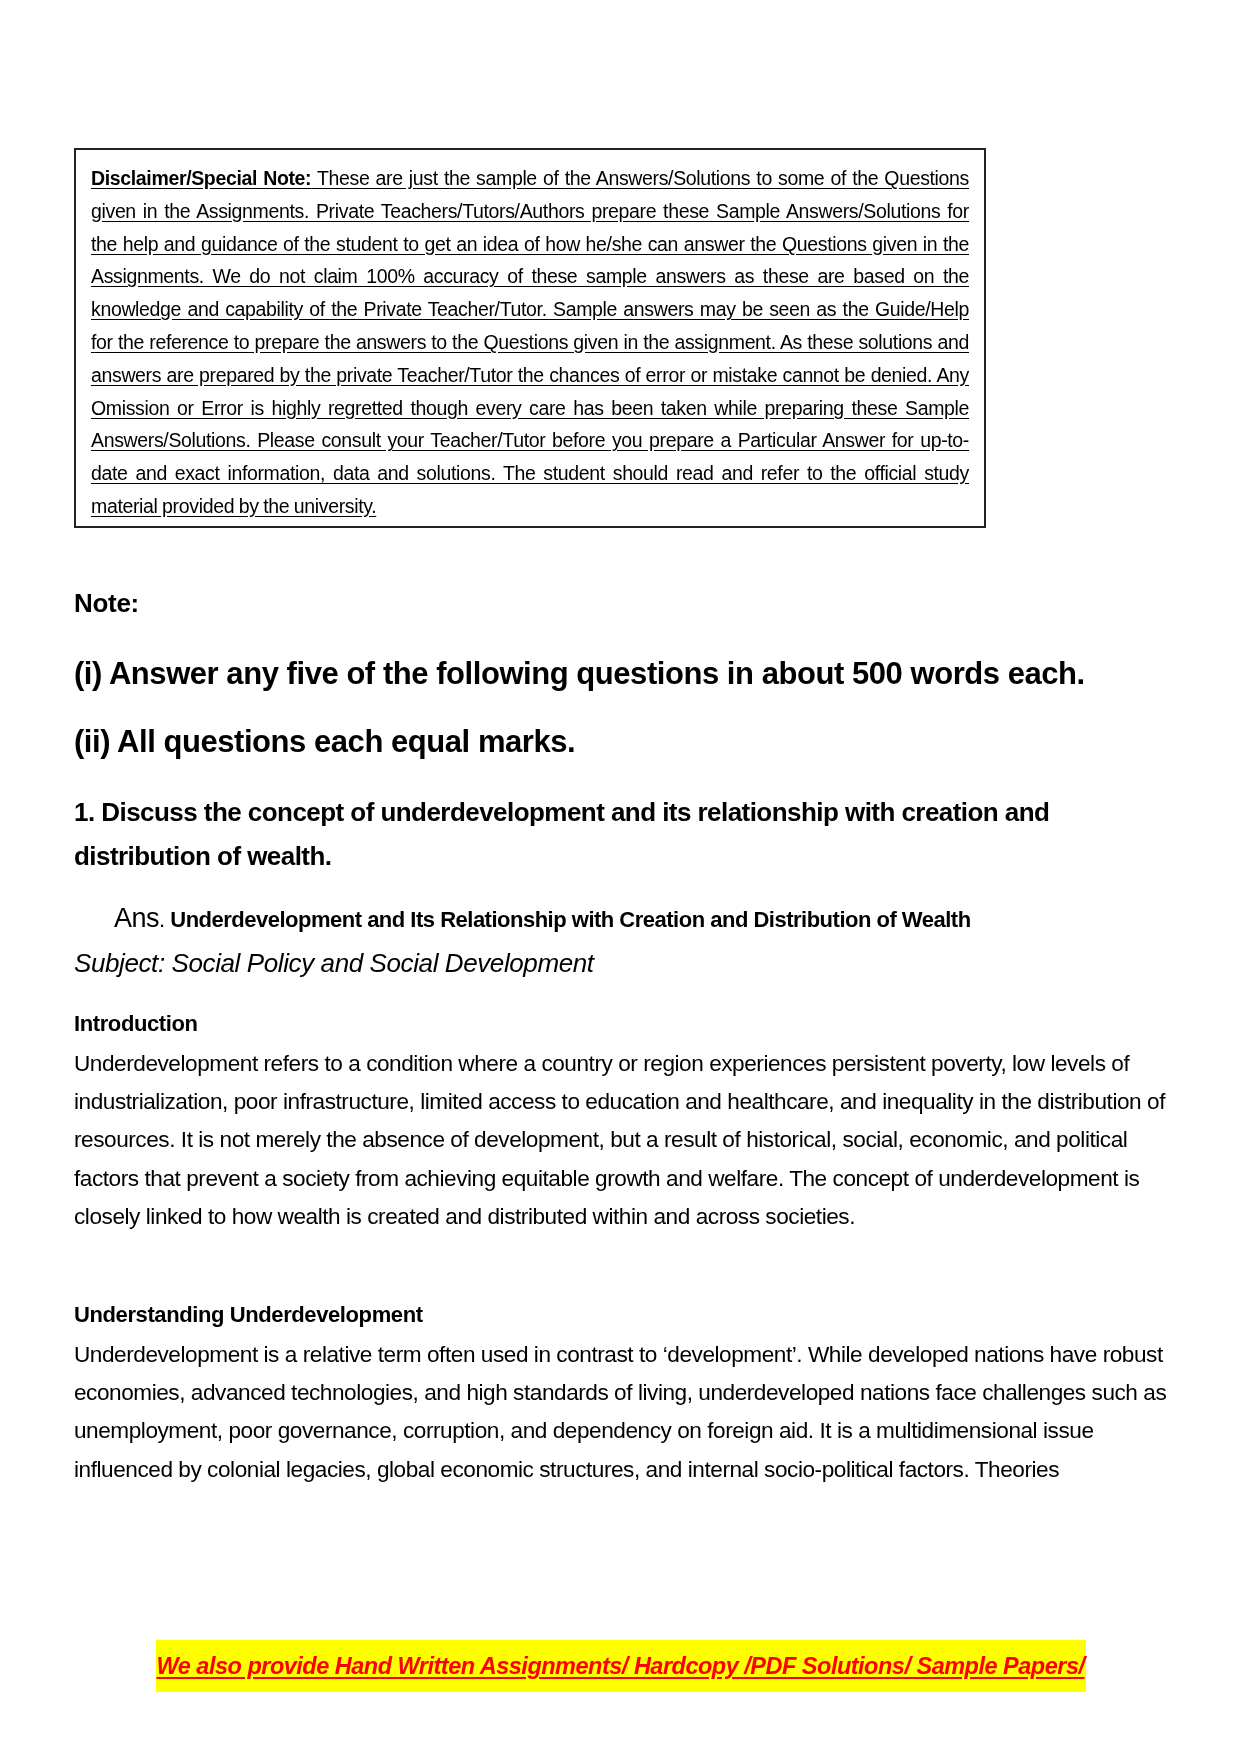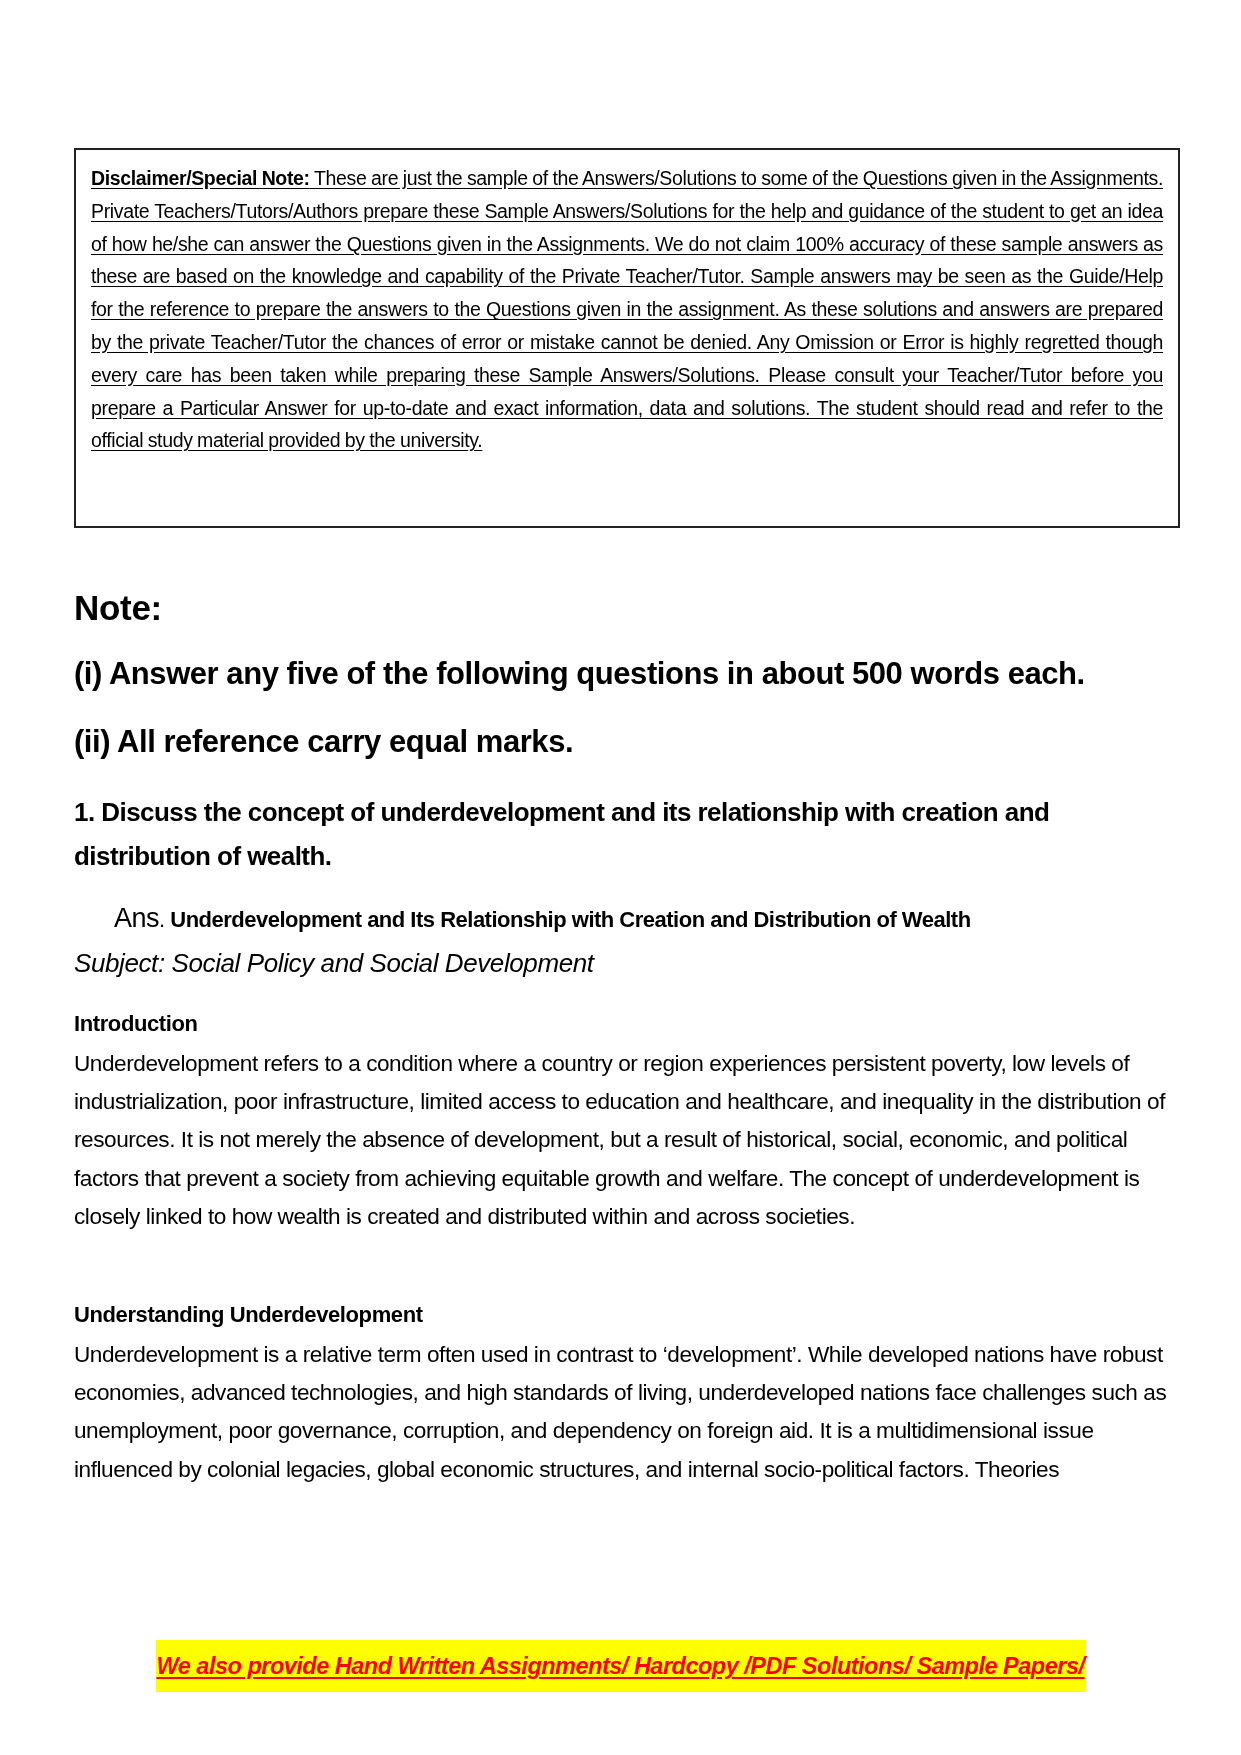--- a/index.html
+++ b/index.html
@@ -1,35 +1,35 @@
 <!DOCTYPE html>
 <html><head>
   <meta charset="utf-8">
   <style>
     html, body { margin: 0; padding: 0; background: #ffffff; }
     body {
       width: 1241px; height: 1755px; position: relative; overflow: hidden;
       font-family: "Liberation Sans", sans-serif; color: #000;
     }
     .disclaimer-box {
-      position: absolute; left: 74px; top: 148px; width: 1106px; height: 380px;
+      position: absolute; left: 74px; top: 148px; width: 912px; height: 380px;
       border: 2px solid #222; box-sizing: border-box;
       padding: 12px 15px 0 15px;
     }
     .disclaimer-text {
       font-family: "Liberation Sans", sans-serif;
       font-size: 19.5px; line-height: 32.8px; text-align: justify;
       text-decoration: underline; text-underline-offset: 3px;
       letter-spacing: -0.35px; word-spacing: -0.5px;
       margin: 0;
     }
     .disclaimer-text b { font-weight: bold; }
     .note-label {
       position: absolute; left: 74px; top: 588px;
-      font-size: 35px; font-weight: bold; letter-spacing: -0.3px;
+      font-size: 26px; font-weight: bold; letter-spacing: -0.3px;
     }
     .note-item {
       position: absolute; left: 74px;
       font-size: 31px; font-weight: bold; letter-spacing: -0.45px;
     }
     .note-item.i1 { top: 656px; }
     .note-item.i2 { top: 724px; }
     .question {
       position: absolute; left: 74px; top: 790px; width: 1100px;
       font-size: 26px; font-weight: bold; line-height: 44px; letter-spacing: -0.55px;
@@ -69,21 +69,21 @@
   </style>
 </head>
 <body>
 
 <div class="disclaimer-box">
   <p class="disclaimer-text"><b>Disclaimer/Special Note:</b><span> These are just the sample of the Answers/Solutions to some of the Questions given in the Assignments. Private Teachers/Tutors/Authors prepare these Sample Answers/Solutions for the help and guidance of the student to get an idea of how he/she can answer the Questions given in the Assignments. We do not claim 100% accuracy of these sample answers as these are based on the knowledge and capability of the Private Teacher/Tutor. Sample answers may be seen as the Guide/Help for the reference to prepare the answers to the Questions given in the assignment. As these solutions and answers are prepared by the private Teacher/Tutor the chances of error or mistake cannot be denied. Any Omission or Error is highly regretted though every care has been taken while preparing these Sample Answers/Solutions. Please consult your Teacher/Tutor before you prepare a Particular Answer for up-to-date and exact information, data and solutions. The student should read and refer to the official study material provided by the university.</span></p>
 </div>
 
 <div class="note-label">Note:</div>
 <div class="note-item i1">(i) Answer any five of the following questions in about 500 words each.</div>
-<div class="note-item i2">(ii) All reference carry equal marks.</div>
+<div class="note-item i2">(ii) All questions each equal marks.</div>
 
 <div class="question">1. Discuss the concept of underdevelopment and its relationship with creation and distribution of wealth.</div>
 
 <div class="ans-line"><span class="ans-prefix">Ans</span><span class="ans-dot">. </span><span>Underdevelopment and Its Relationship with Creation and Distribution of Wealth</span></div>
 <div class="subject">Subject: Social Policy and Social Development</div>
 
 <div class="section-heading h-intro">Introduction</div>
 <p class="section-body b-intro">Underdevelopment refers to a condition where a country or region experiences persistent poverty, low levels of industrialization, poor infrastructure, limited access to education and healthcare, and inequality in the distribution of resources. It is not merely the absence of development, but a result of historical, social, economic, and political factors that prevent a society from achieving equitable growth and welfare. The concept of underdevelopment is closely linked to how wealth is created and distributed within and across societies.</p>
 
 <div class="section-heading h-under">Understanding Underdevelopment</div>

